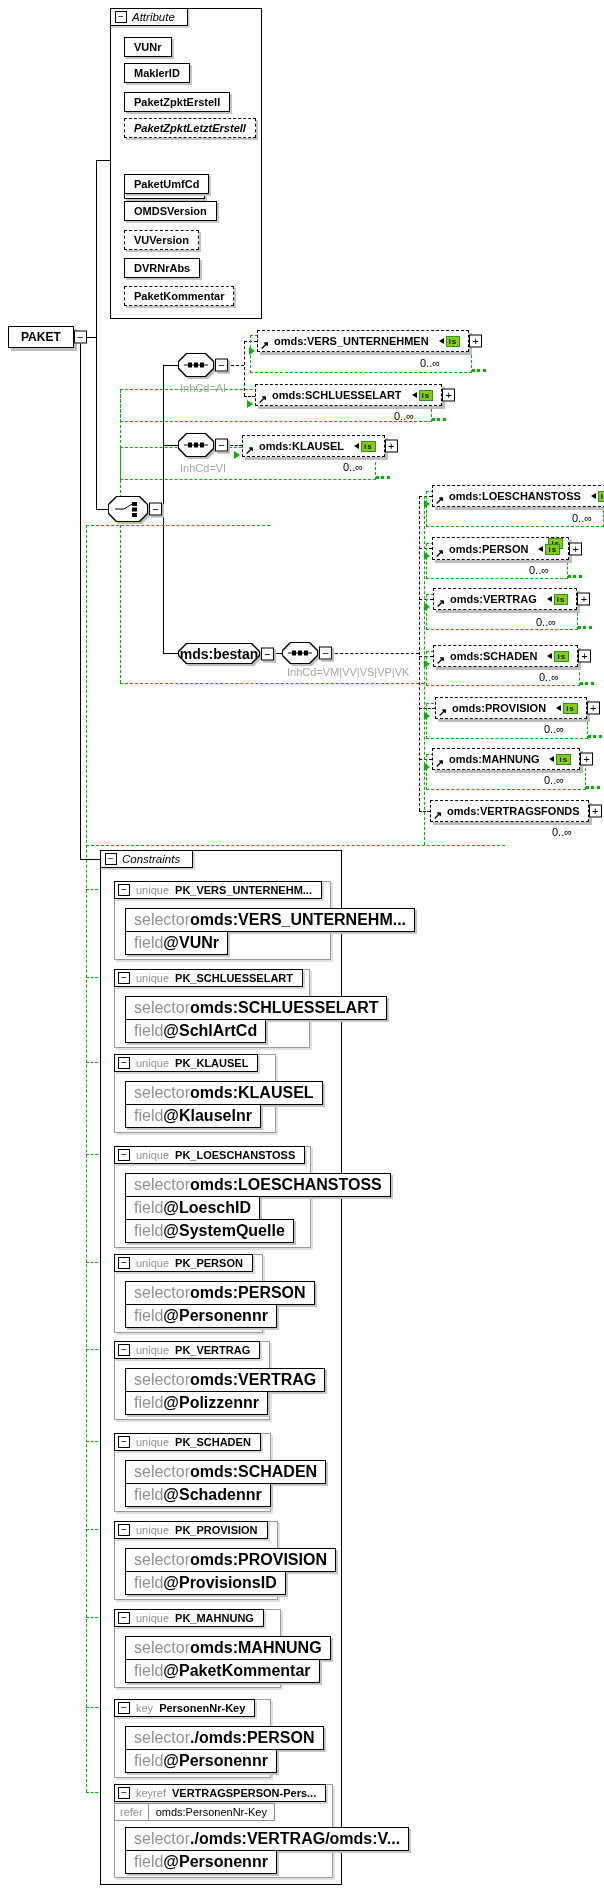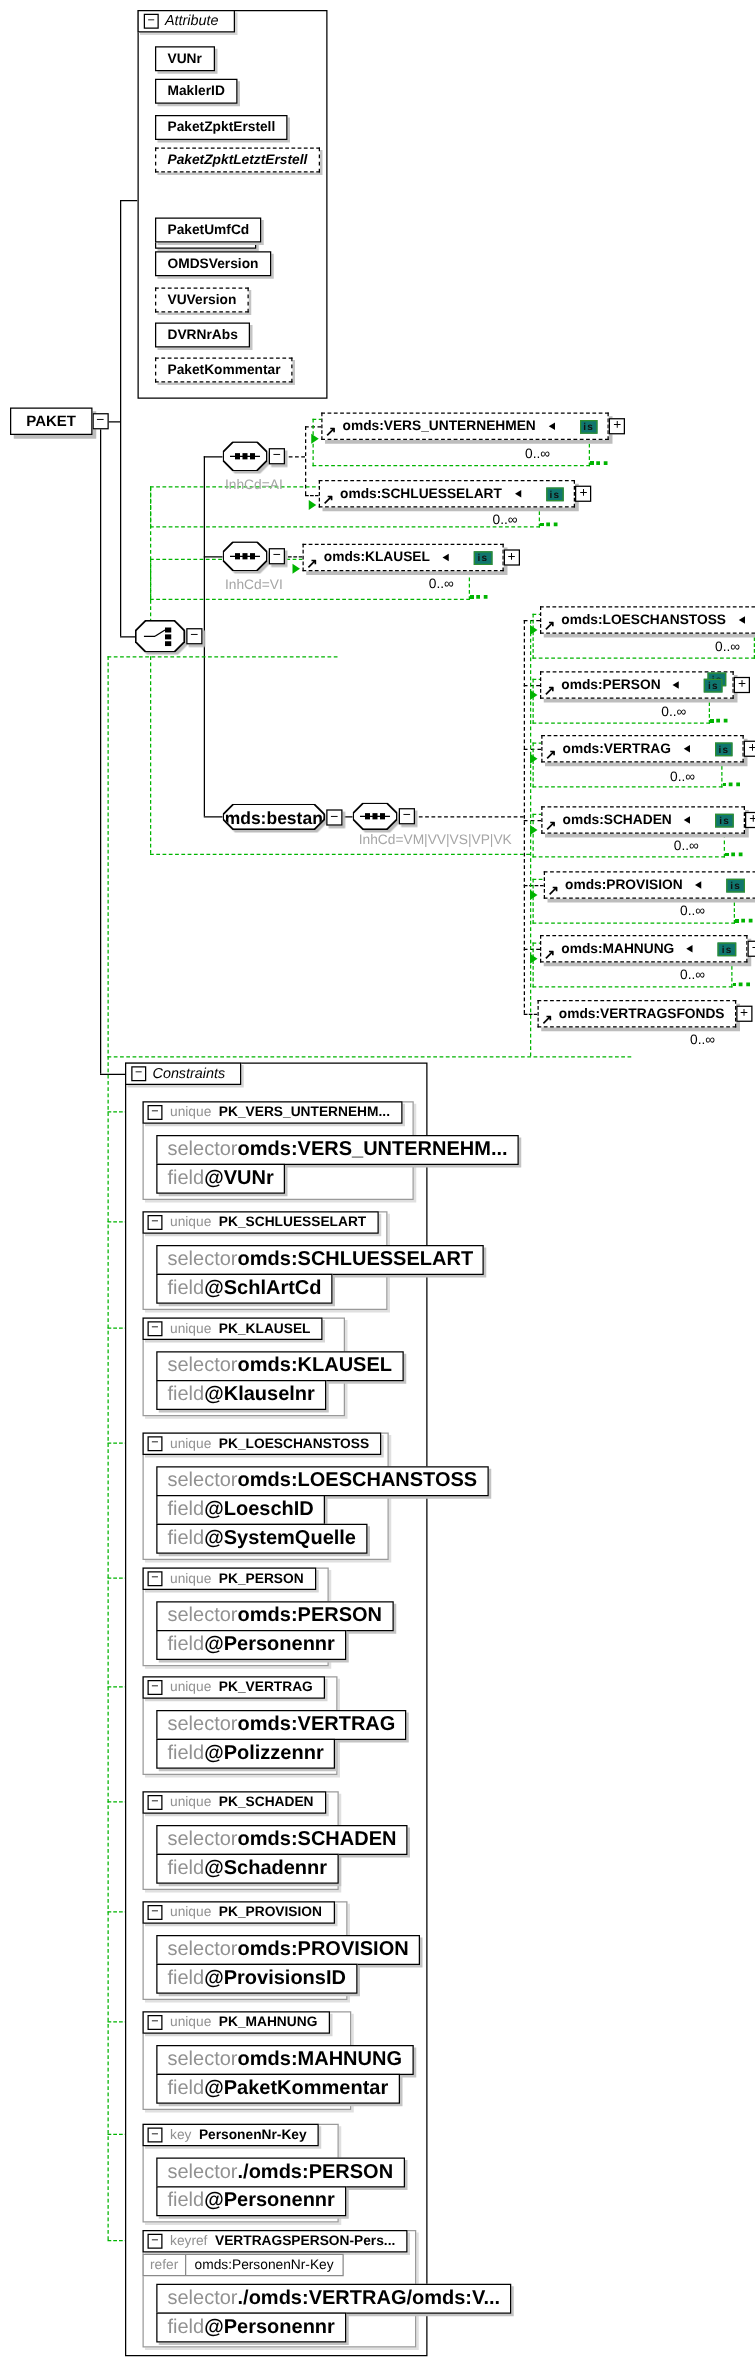--- a/index.html
+++ b/index.html
@@ -20,22 +20,22 @@
   
   .ebox{position:absolute;display:inline-flex;align-items:center;background:#fff;
         border:1px solid #000;box-shadow:3px 3px 0 #bdbdbd;font-weight:700;font-size:11px;
         padding:4px 8px 4px 16px;white-space:nowrap;}
   .ebox.opt{border-style:dashed;}
   .refarrow{position:absolute;left:2px;bottom:-1px;font-size:11px;font-weight:700;}
   .pm{width:13px;height:13px;background:#fff;border:1px solid #000;font-size:11px;line-height:11px;
       text-align:center;font-weight:400;box-sizing:border-box;}
   .pm.att{position:absolute;right:-14px;top:50%;transform:translateY(-50%);}
   .barr{width:0;height:0;border:3px solid transparent;border-right:5px solid #000;display:inline-block;margin-left:7px;}
-  .isb{display:inline-block;background:#0f766e;border:1px solid #2f8f2f;color:#111;font-size:8px;
-       line-height:9px;padding:0 2px;font-weight:700;letter-spacing:1px;margin-left:20px;}
+  .isb{display:inline-block;background:#84cc16;border:1px solid #2f8f2f;color:#111;font-size:8px;
+       line-height:9px;padding:0 2px;font-weight:700;letter-spacing:1px;margin-left:2px;}
   .stack{position:relative;display:inline-block;}
   .stack .ghost{position:absolute;left:3px;top:-4px;z-index:0;}
   .stack .front{position:relative;z-index:1;}
   .mult{position:absolute;font-size:11px;}
   .glabel{position:absolute;font-size:11px;color:#a6a6a6;white-space:nowrap;}
 
   
   .oct{position:absolute;filter:drop-shadow(2px 2px 0 #bdbdbd);}
   .oct .shape{position:absolute;inset:0;background:#000;
      clip-path:polygon(8px 0,calc(100% - 8px) 0,100% 8px,100% calc(100% - 8px),calc(100% - 8px) 100%,8px 100%,0 calc(100% - 8px),0 8px);}

